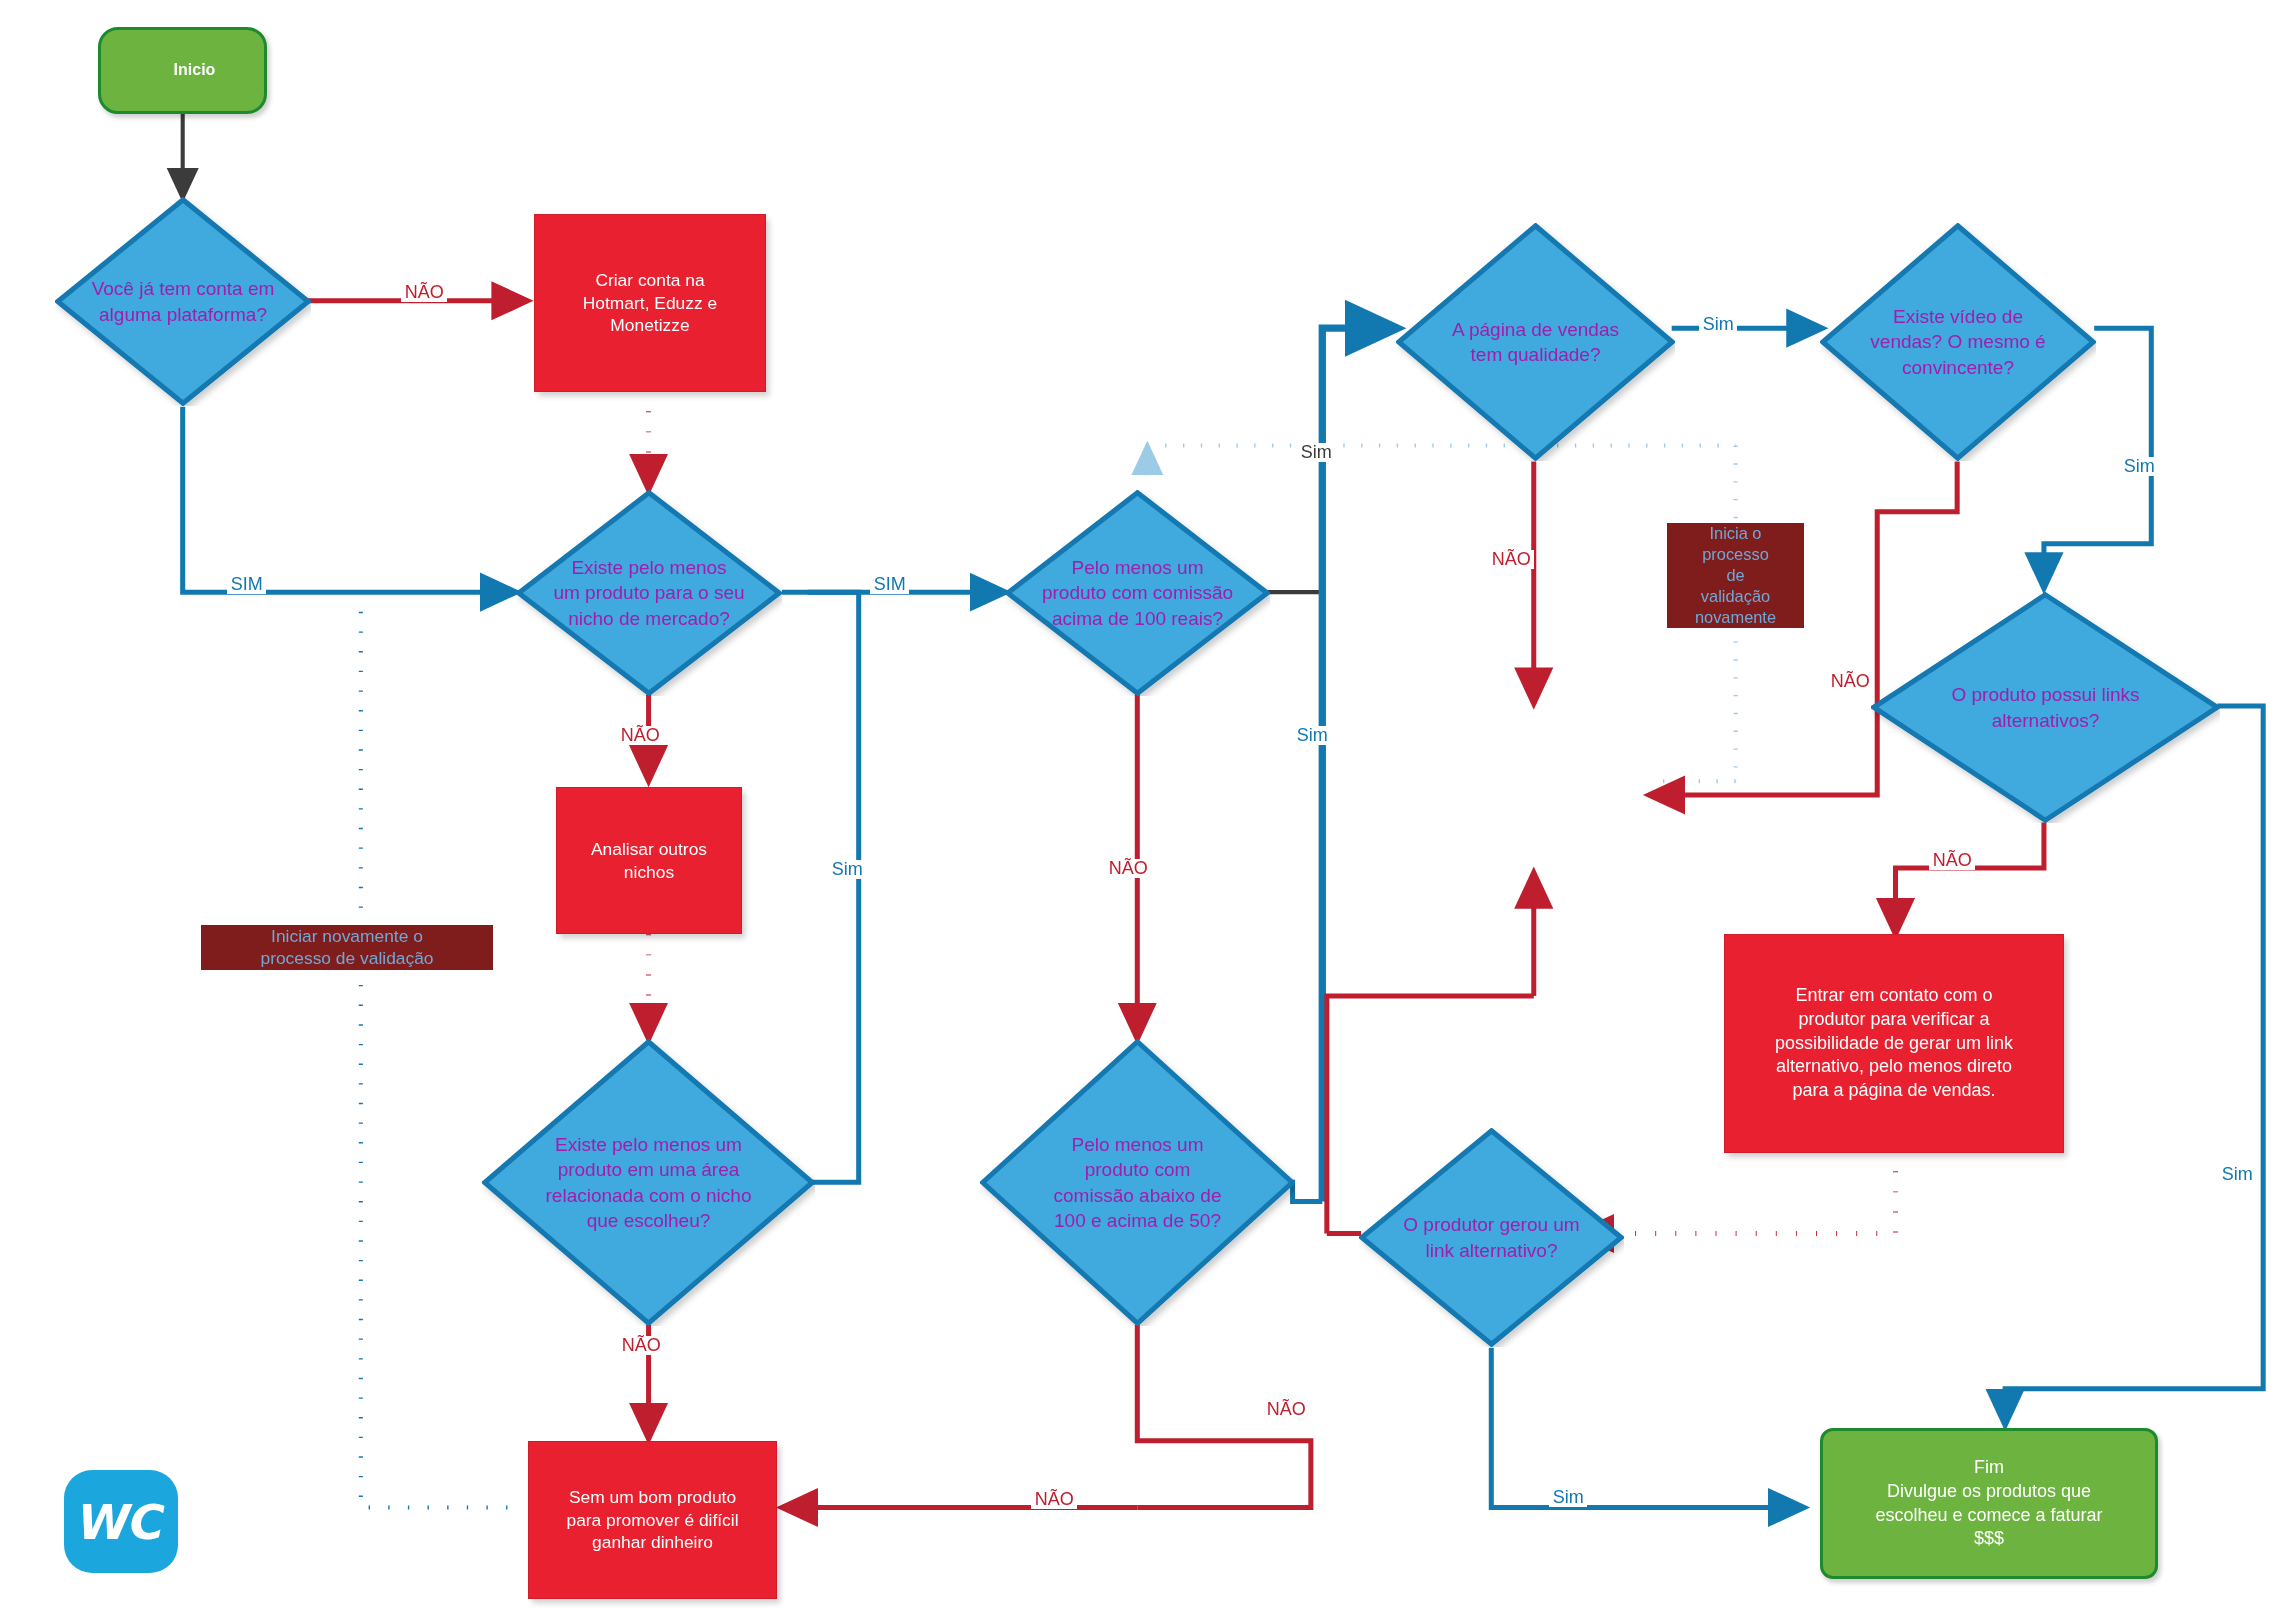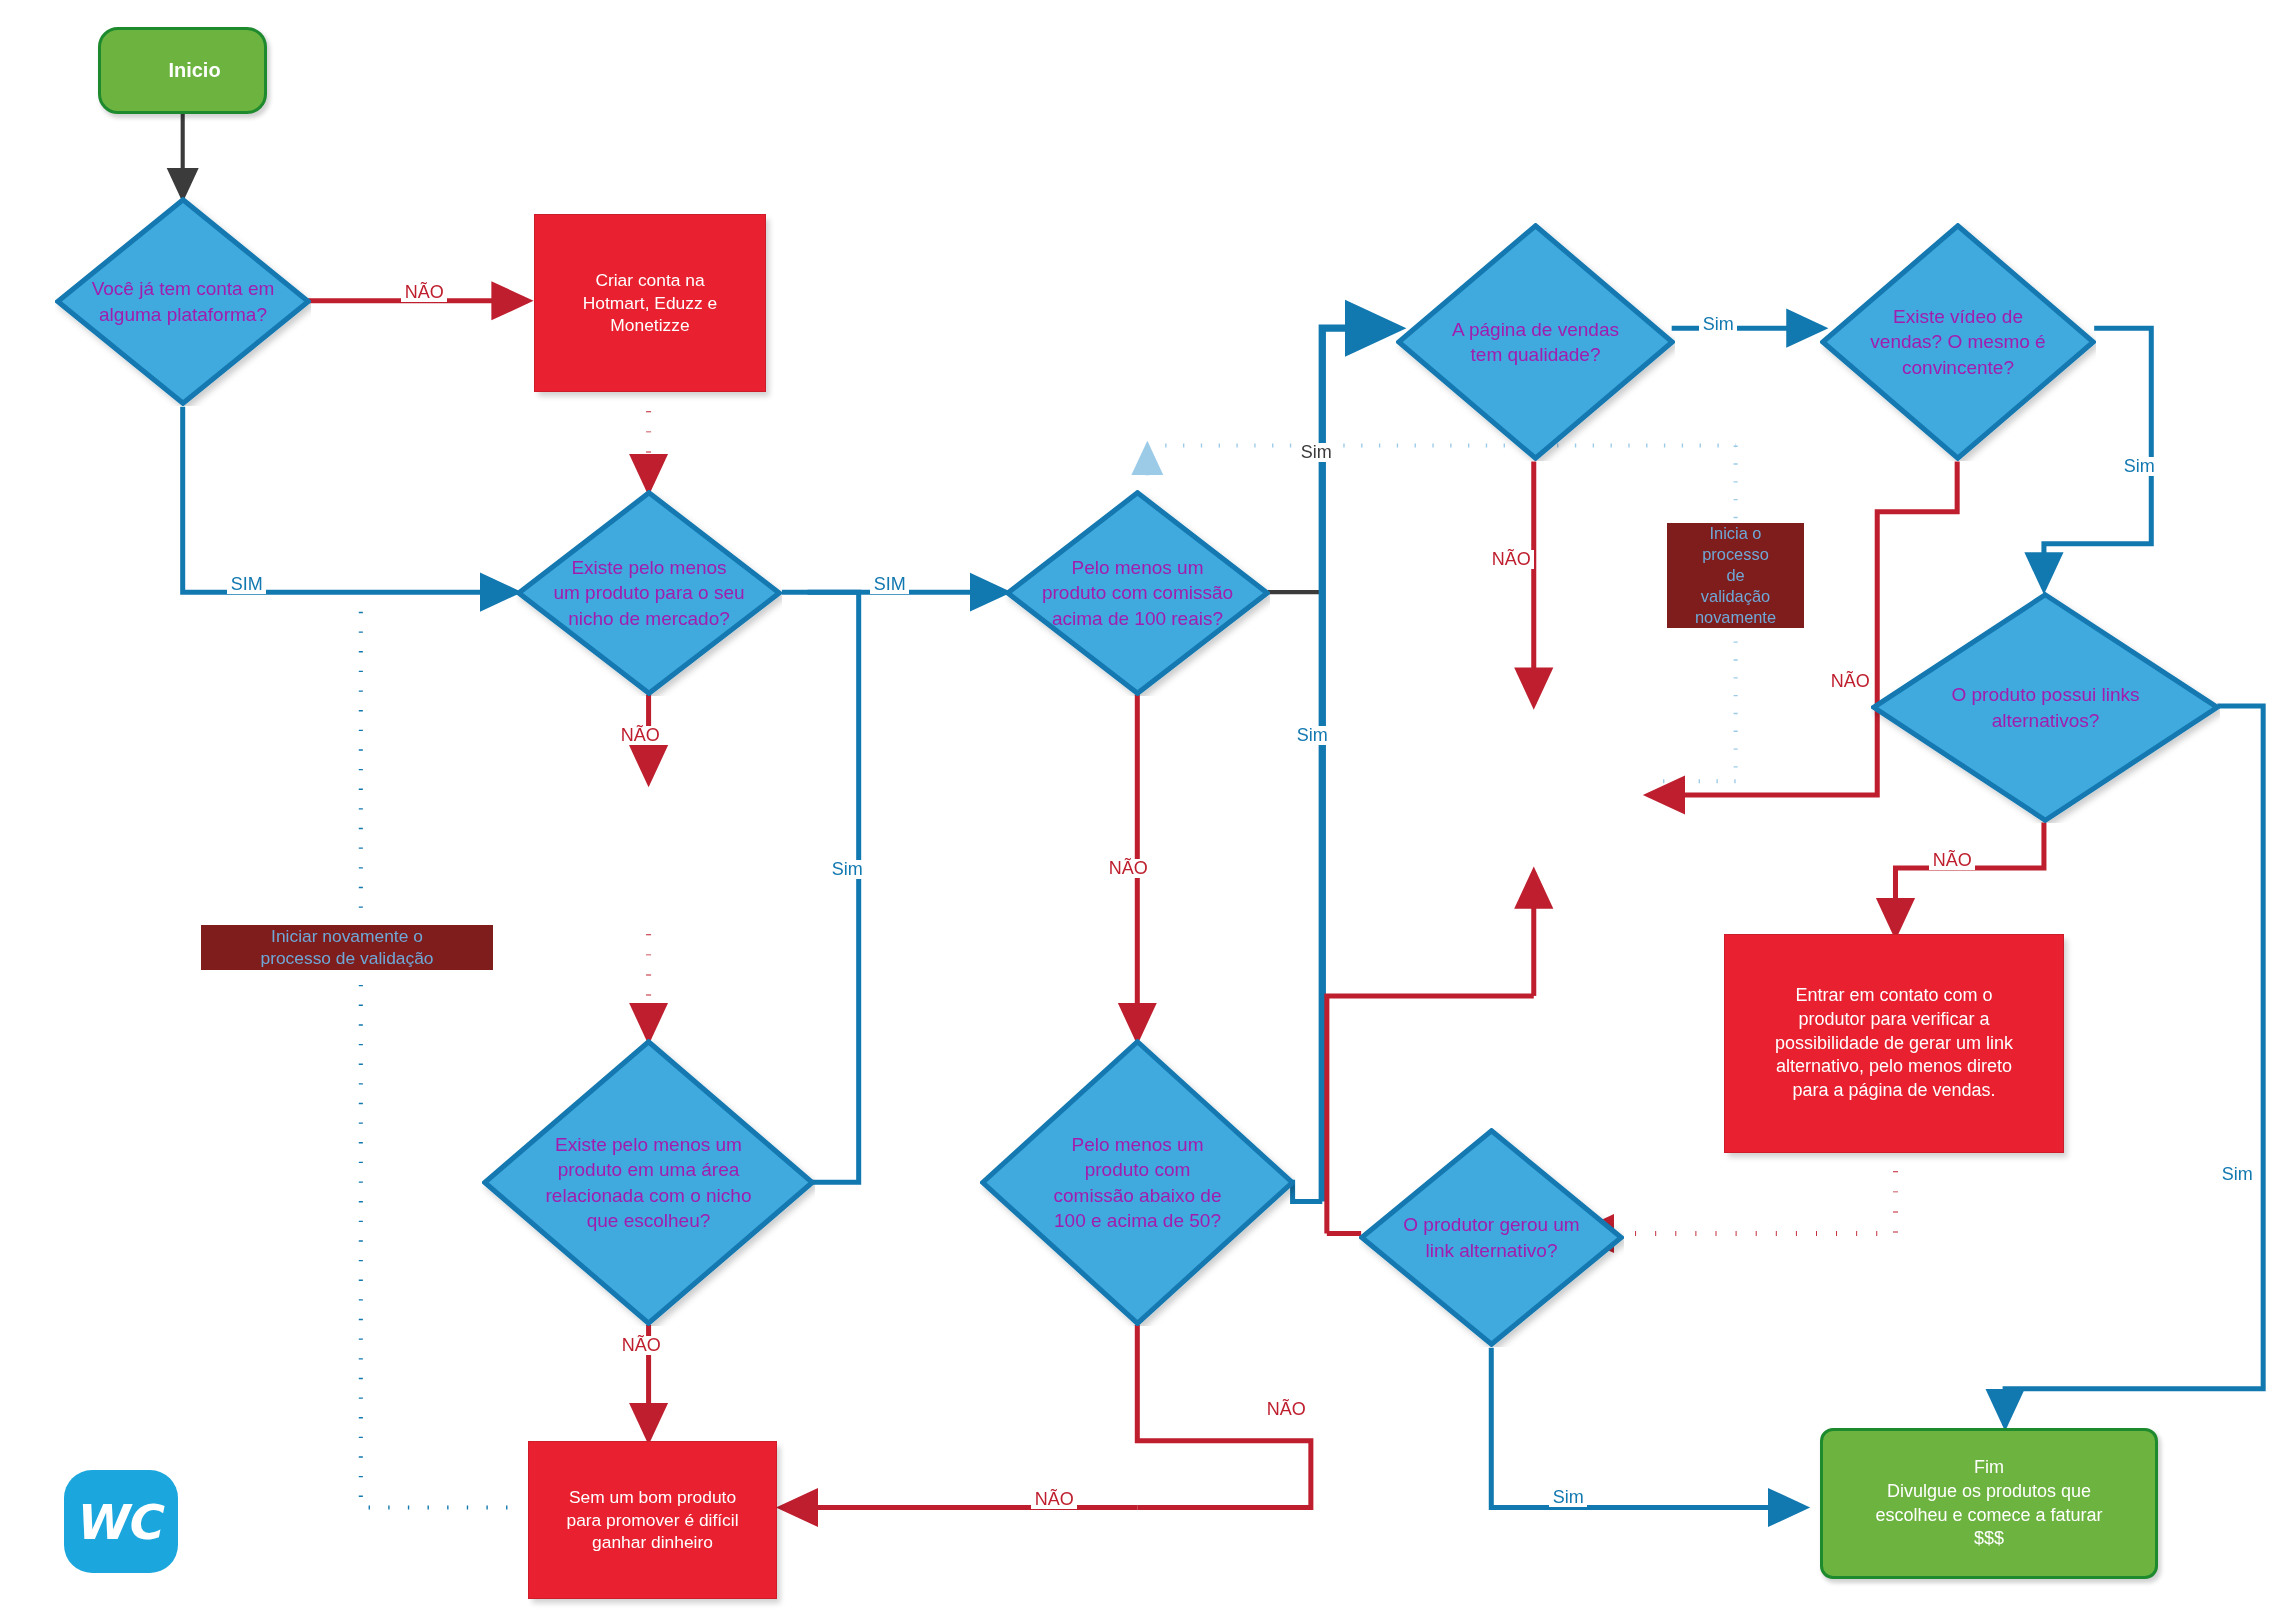--- a/index.html
+++ b/index.html
@@ -39,21 +39,21 @@
     white-space: pre-line;
   }
   
   .term {
     background: #6cb33f;
     border: 3.2px solid #1e8a2e;
     border-radius: 13px;
     box-shadow: 2.7px 3.7px 4.6px rgba(0,0,0,0.18);
     font-size: 18px;
   }
-  .term.start { border-radius: 20px; font-weight: bold; font-size: 20px; padding-left: 24px; }
+  .term.start { border-radius: 20px; font-weight: bold; font-size: 16px; padding-left: 24px; }
   
   .proc {
     background: #e8202f;
     border: 0.9px solid #cf1c2a;
     box-shadow: 3.7px 4.6px 5.5px rgba(0,0,0,0.18);
     font-size: 17.4px;
   }
   
   .dec {
     background: transparent;
@@ -239,20 +239,24 @@
 
   <div class="node dec" style="left:516px; top:490px; width:266px; height:206px;">
     <svg class="shape" viewBox="0 0 582 450" preserveAspectRatio="none">
       <polygon points="291,6 576,225 291,444 6,225" fill="#3fa9dd" stroke="#1278b0" stroke-width="11" filter="url(#dshadow)"></polygon>
     </svg>
     <div class="txt">Existe pelo menos
 um produto para o seu
 nicho de mercado?</div>
   </div>
 
+  <div class="node proc" style="left:556px; top:787px; width:186px; height:147px;">
+    <div class="txt">Analisar outros
+nichos</div>
+  </div>
 
   <div class="node dec" style="left:482px; top:1039px; width:333px; height:287px;">
     <svg class="shape" viewBox="0 0 730 628" preserveAspectRatio="none">
       <polygon points="365,6 724,314 365,622 6,314" fill="#3fa9dd" stroke="#1278b0" stroke-width="11" filter="url(#dshadow)"></polygon>
     </svg>
     <div class="txt">Existe pelo menos um
 produto em uma área
 relacionada com o nicho
 que escolheu?</div>
   </div>

